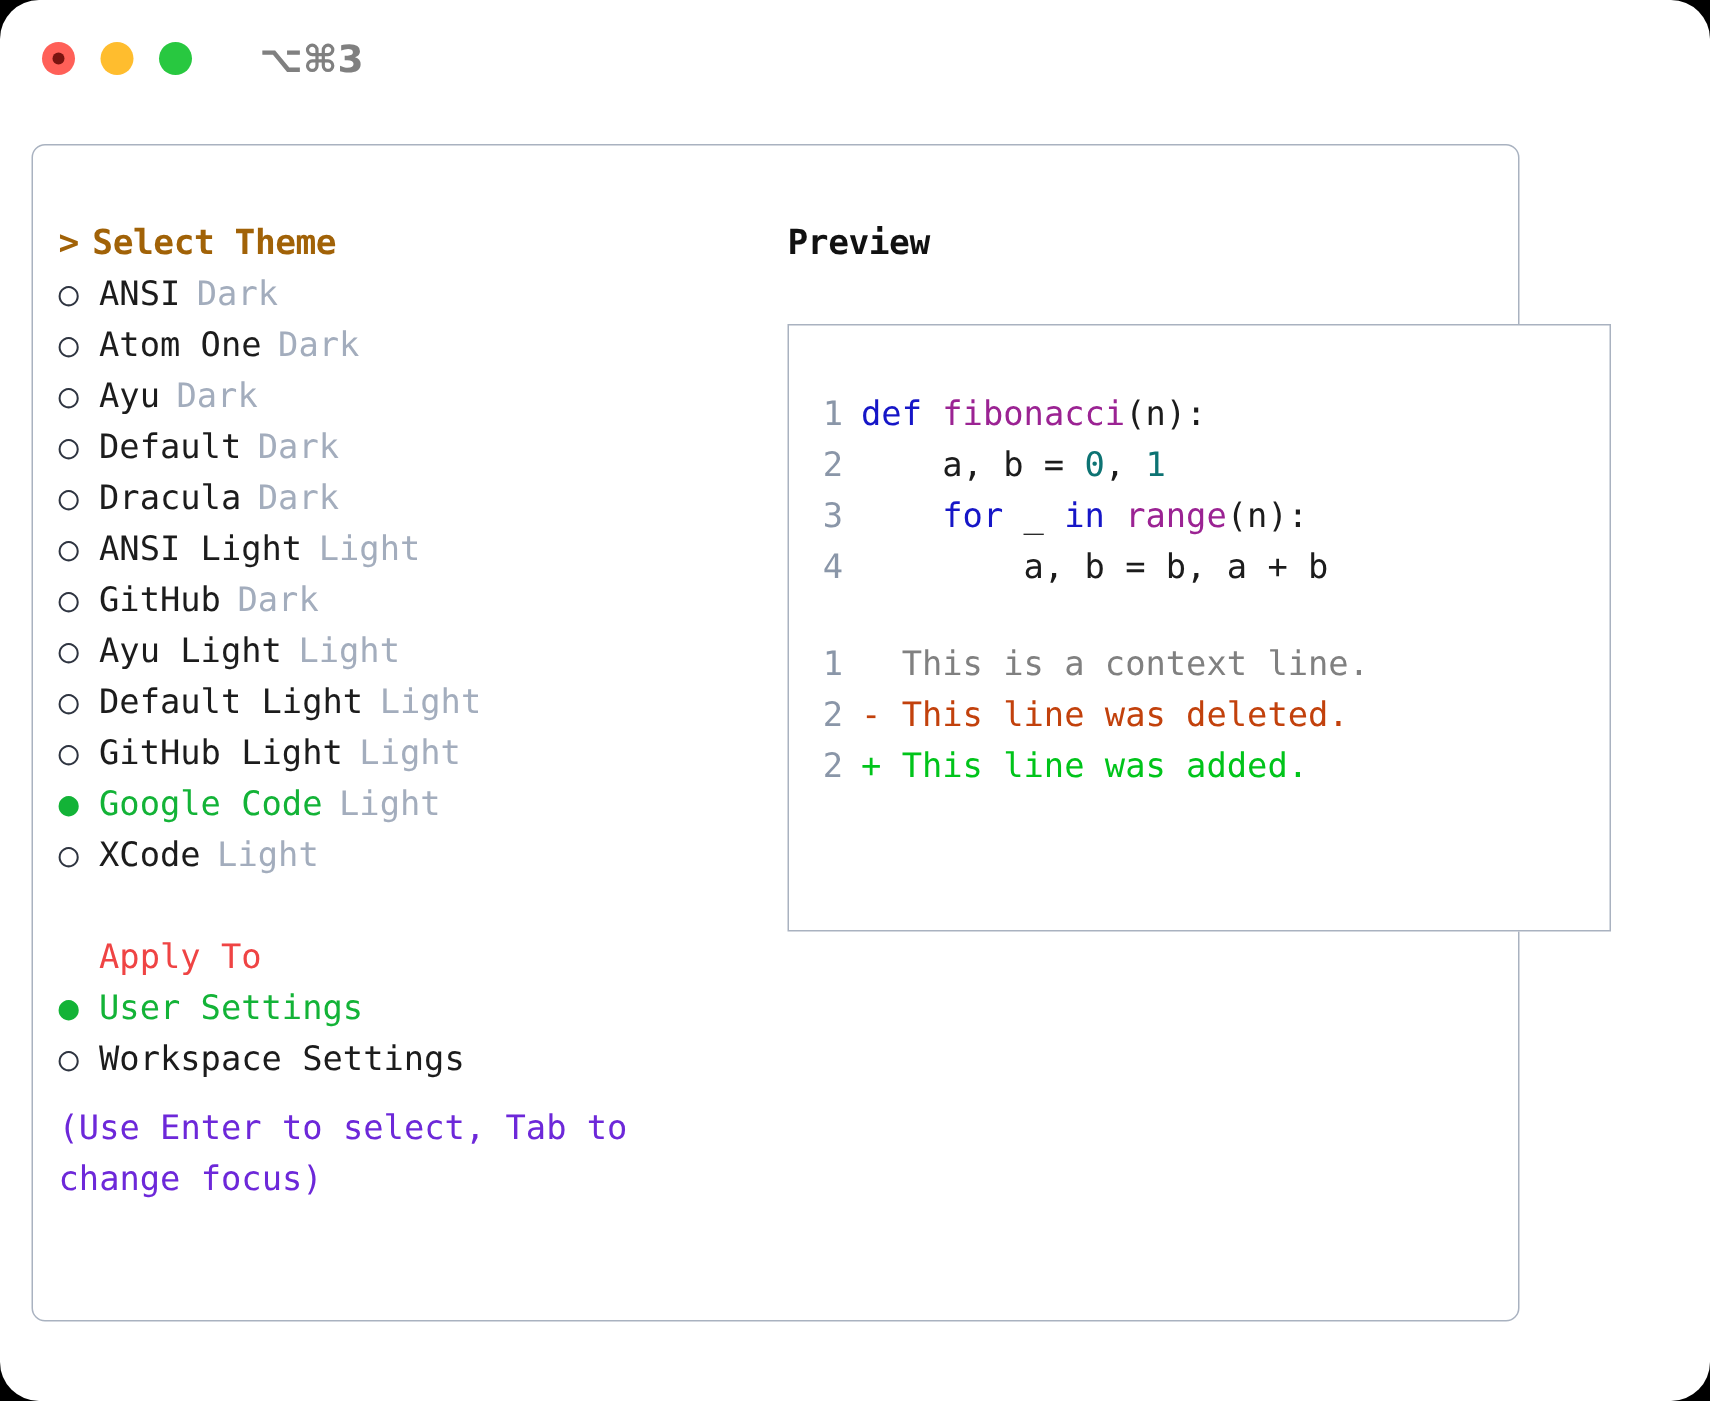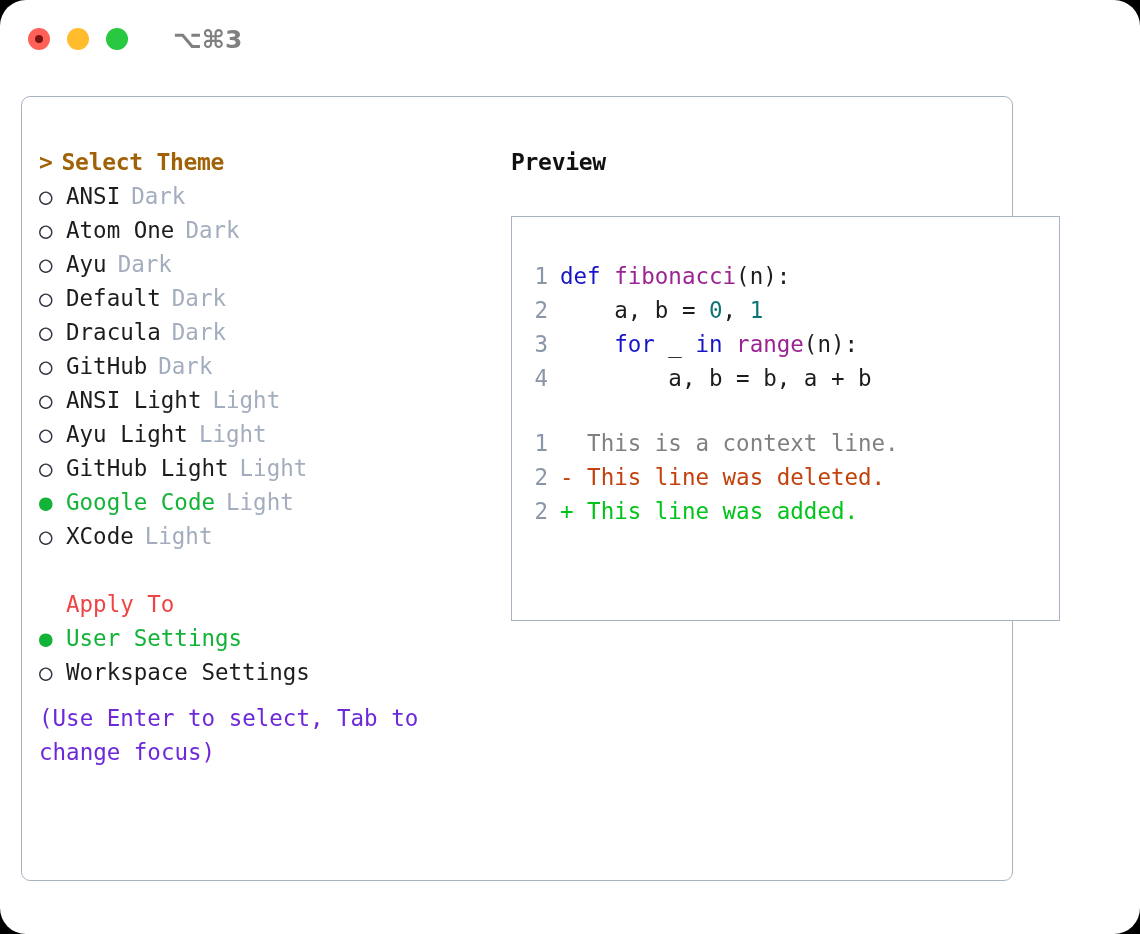--- a/index.html
+++ b/index.html
@@ -119,21 +119,21 @@
     font-size: 22.5px;
     line-height: 34px;
     color: #6d28d9;
     width: 420px;
     margin-top: 12px;
   }
 
   
   .right-col {
     position: absolute;
-    left: 489px;
+    left: 503px;
     top: 48px;
     width: 500px;
   }
   .preview-title {
     font-size: 23px;
     font-weight: bold;
     color: #111111;
     line-height: 34px;
     letter-spacing: -0.3px;
   }
@@ -196,23 +196,24 @@
       <div class="row header-row">
         <span class="caret">&gt;</span><span>Select Theme</span>
       </div>
 
       <div id="theme-list">
           <div class="row"><span class="bullet empty">○</span><span class="name">ANSI</span><span class="variant">Dark</span></div>
           <div class="row"><span class="bullet empty">○</span><span class="name">Atom One</span><span class="variant">Dark</span></div>
           <div class="row"><span class="bullet empty">○</span><span class="name">Ayu</span><span class="variant">Dark</span></div>
           <div class="row"><span class="bullet empty">○</span><span class="name">Default</span><span class="variant">Dark</span></div>
           <div class="row"><span class="bullet empty">○</span><span class="name">Dracula</span><span class="variant">Dark</span></div>
+          <div class="row"><span class="bullet empty">○</span><span class="name">ANSI Light</span><span class="variant">Light</span></div>
           <div class="row"><span class="bullet empty">○</span><span class="name">GitHub</span><span class="variant">Dark</span></div>
-          <div class="row"><span class="bullet empty">○</span><span class="name">ANSI Light</span><span class="variant">Light</span></div>
           <div class="row"><span class="bullet empty">○</span><span class="name">Ayu Light</span><span class="variant">Light</span></div>
+          <div class="row"><span class="bullet empty">○</span><span class="name">Default Light</span><span class="variant">Light</span></div>
           <div class="row"><span class="bullet empty">○</span><span class="name">GitHub Light</span><span class="variant">Light</span></div>
           <div class="row"><span class="bullet filled">●</span><span class="name selected">Google Code</span><span class="variant">Light</span></div>
           <div class="row"><span class="bullet empty">○</span><span class="name">XCode</span><span class="variant">Light</span></div>
         </div>
 
       <div class="spacer"></div>
 
       <div class="row plain-header">Apply To</div>
 
       <div id="apply-list">

